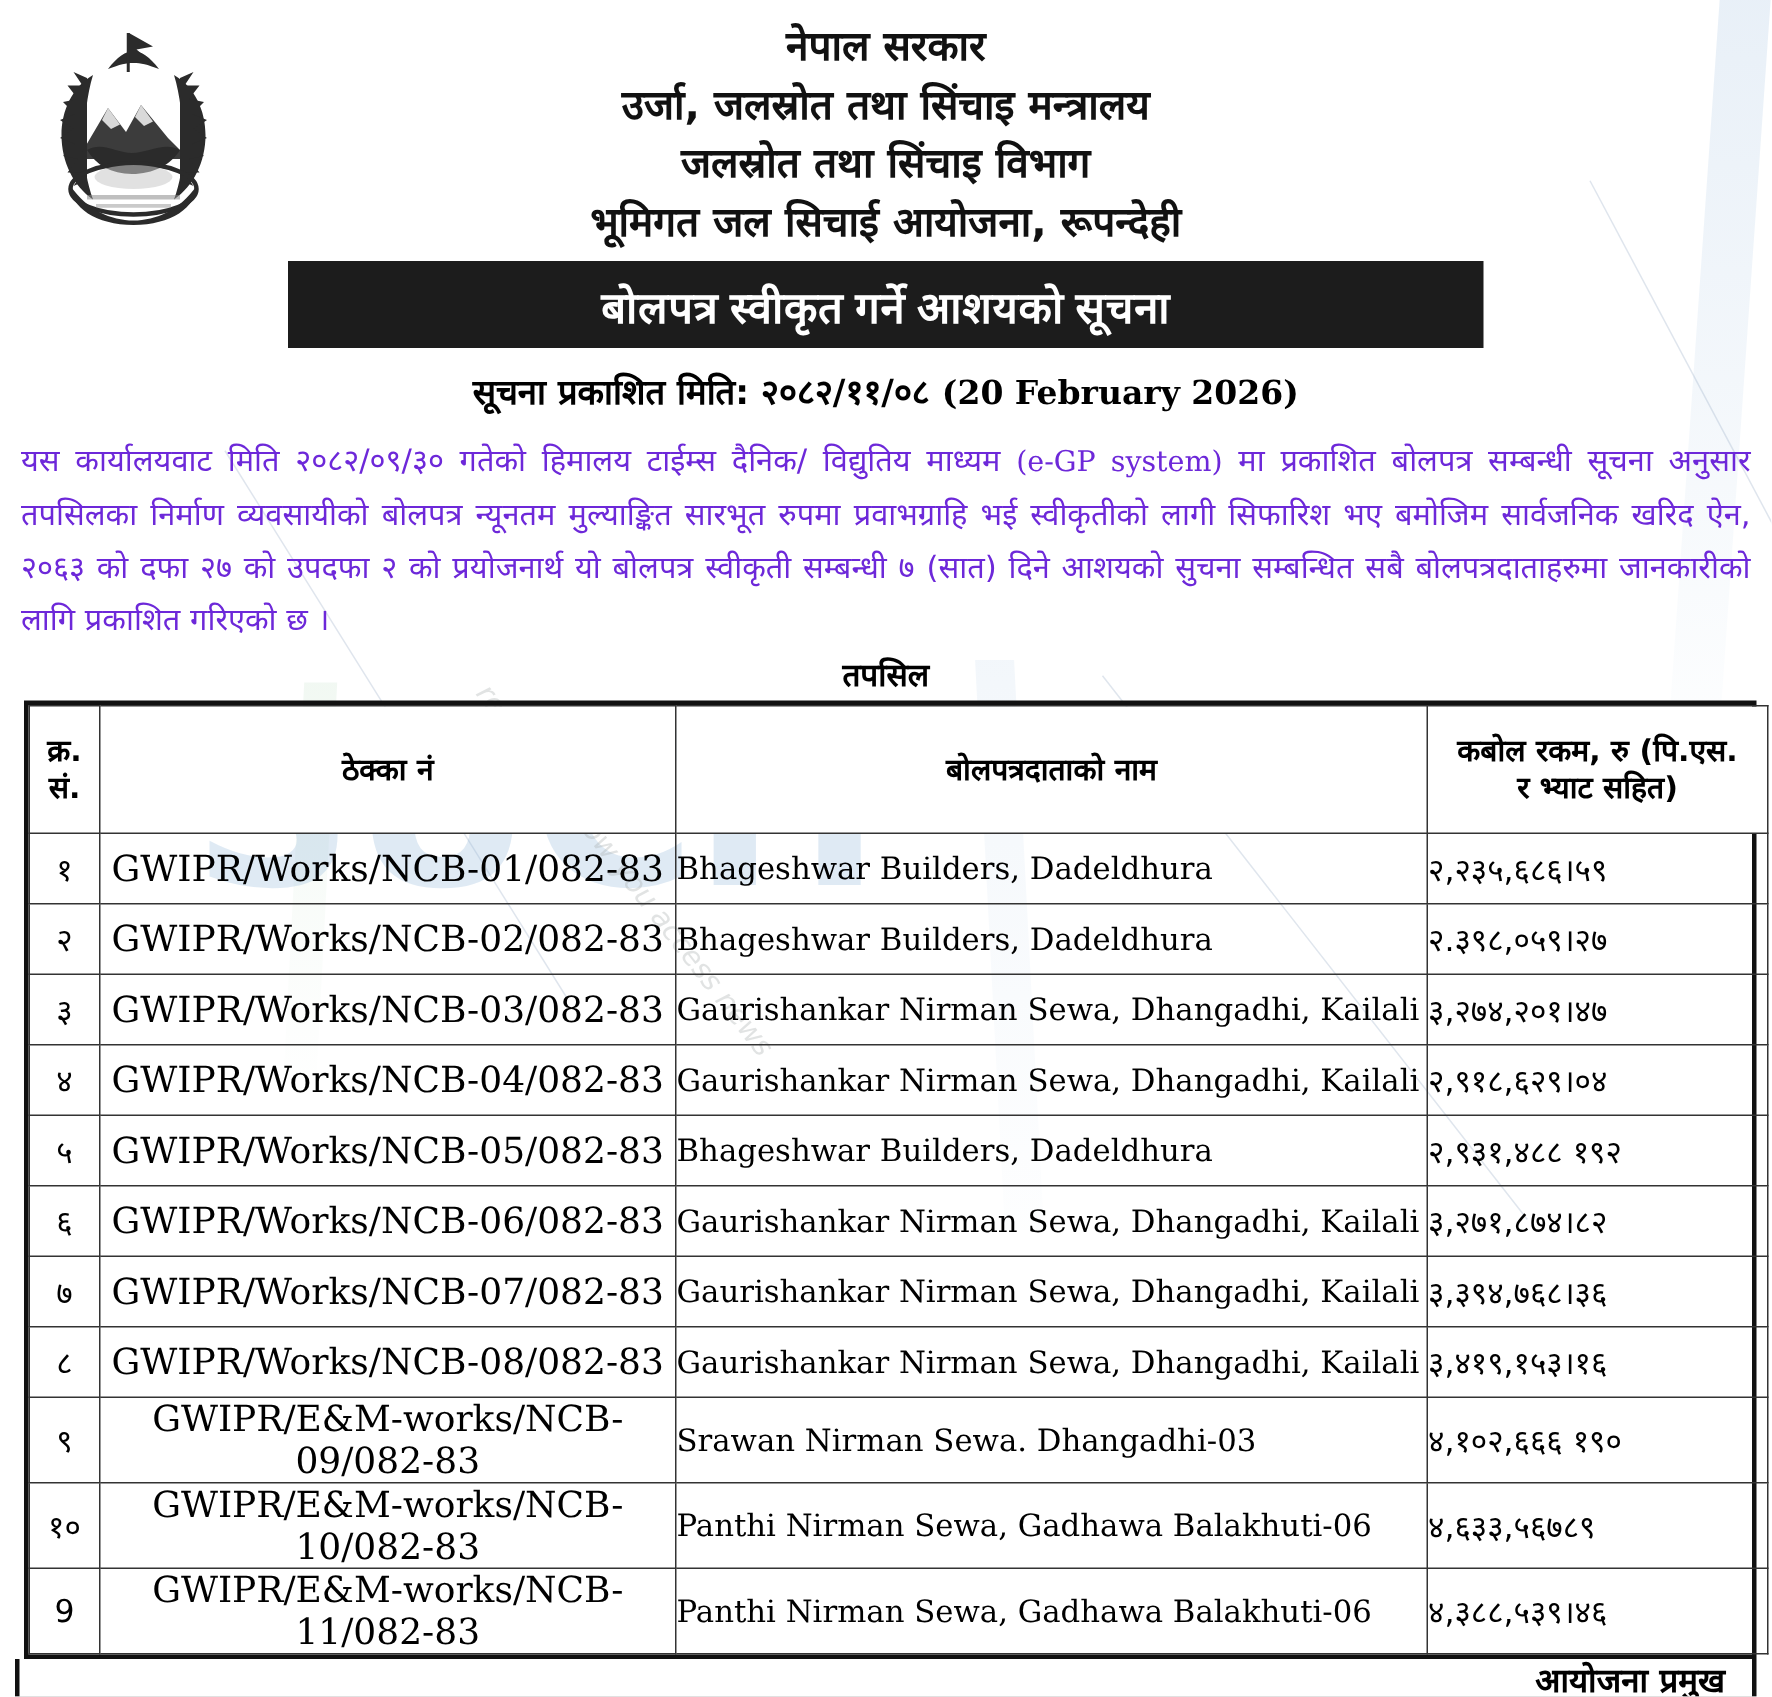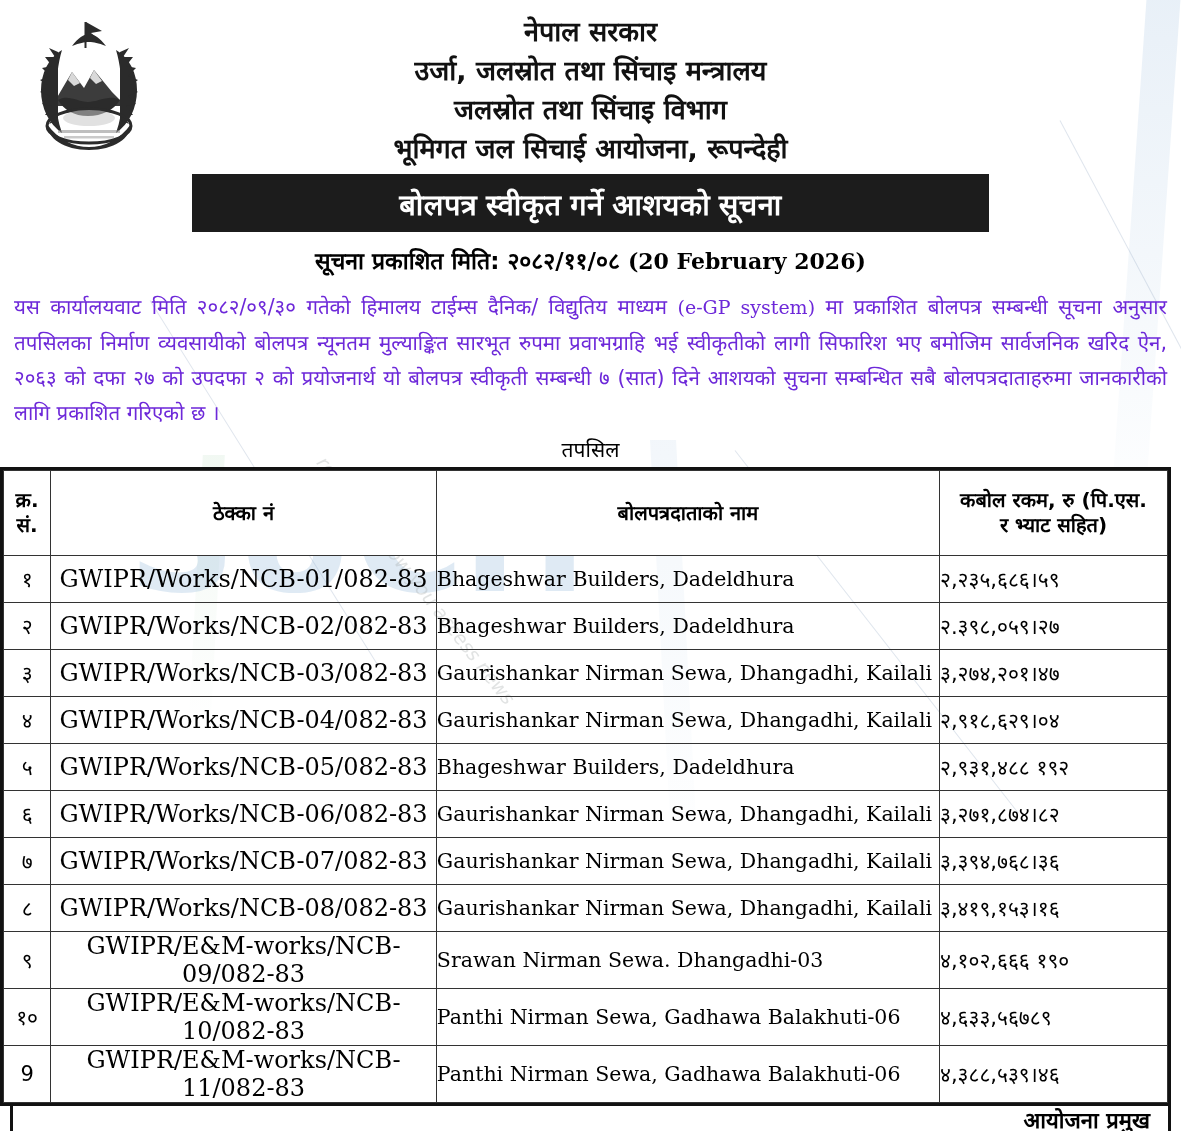--- a/index.html
+++ b/index.html
@@ -88,21 +88,21 @@
     margin: 10px auto 0 auto;
     width: 797px;
     height: 58px;
     background: #1c1c1c;
     color: #ffffff;
     display: flex;
     align-items: center;
     justify-content: center;
     font-size: 29px;
     font-weight: bold;
-    font-family: Liberation Sans, sans-serif;
+    font-family: Liberation Serif, serif;
     letter-spacing: 0.5px;
   }
 
   .pubdate {
     text-align: center;
     margin-top: 12px;
     font-size: 23px;
     font-weight: bold;
     font-family: "DejaVu Sans", sans-serif;
   }
@@ -123,28 +123,28 @@
   }
   .body-para .egp {
     font-family: "DejaVu Serif", serif;
     font-size: 19px;
   }
 
   .tapsil {
     text-align: center;
     font-family: "DejaVu Sans", sans-serif;
     font-size: 21px;
-    font-weight: normal;
+    font-weight: bold;
     margin-top: 4px;
     margin-bottom: 4px;
   }
 
   
   .tbl-wrap {
-    margin: 0 10px 0 0;
+    margin: 0 10px 0 16px;
     border: 3px solid #111;
     border-bottom: 3px solid #111;
   }
   table.notice {
     width: 100%;
     border-collapse: collapse;
     table-layout: fixed;
   }
   table.notice th,
   table.notice td {

